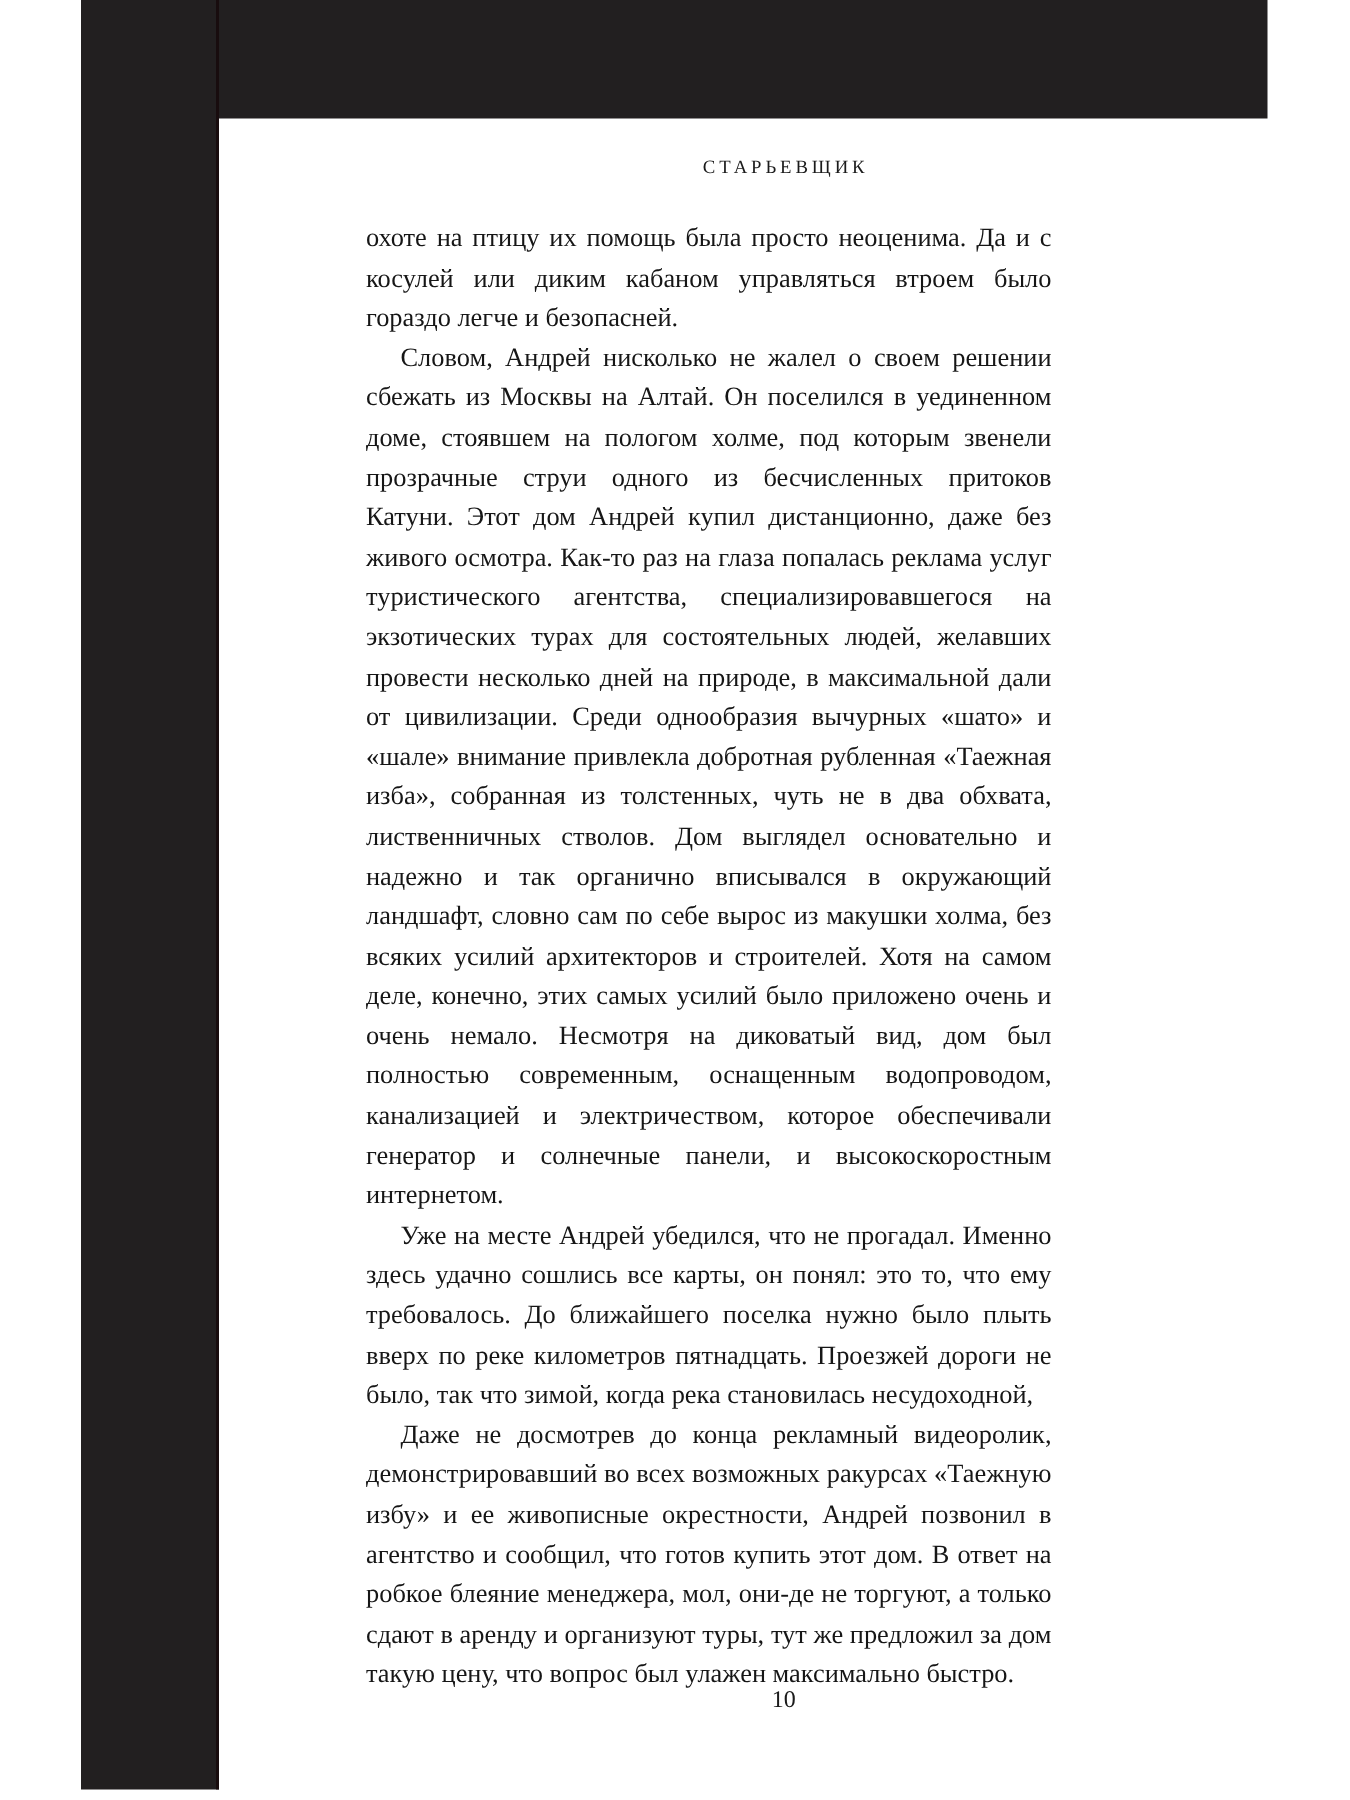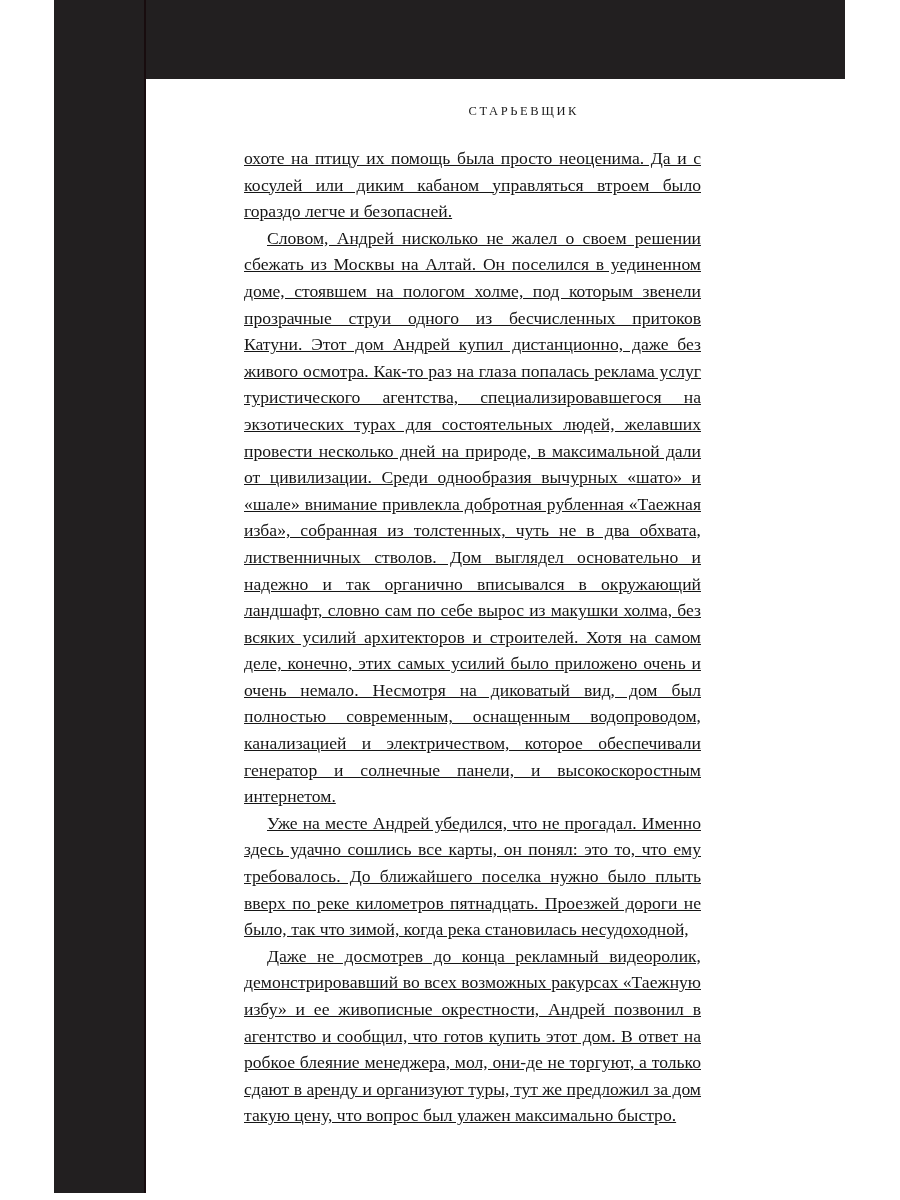--- a/index.html
+++ b/index.html
@@ -68,21 +68,20 @@
     color: #161616;
     font-size: 17.6px;
     line-height: 26.6px;
     text-align: justify;
     text-justify: inter-word;
     hyphens: manual;
   }
   .text-column p {
     margin: 0;
     text-indent: 23px;
-    text-decoration: underline;
   }
   .text-column p.cont {
     text-indent: 0;
   }
 
   
   .folio {
     position: absolute;
     left: 0;
     top: 1046px;
@@ -102,15 +101,16 @@
 
     <div class="running-head">СТАРЬЕВЩИК</div>
 
     <div class="text-column">
       <p class="cont">охоте на птицу их помощь была просто неоценима. Да и с косулей или диким кабаном управляться втроем было гораздо легче и безопасней.</p>
       <p>Словом, Андрей нисколько не жалел о своем решении сбежать из Москвы на Алтай. Он поселился в уединенном доме, стоявшем на пологом холме, под которым звенели прозрачные струи одного из бесчисленных притоков Катуни. Этот дом Андрей купил дистанционно, даже без живого осмотра. Как-то раз на глаза попалась реклама услуг туристического агентства, специализировавшегося на экзотических турах для состоятельных людей, желавших провести несколько дней на природе, в максимальной дали от цивилизации. Среди однообразия вычурных «шато» и «шале» внимание привлекла добротная рубленная «Таежная изба», собранная из толстенных, чуть не в два обхвата, лиственничных стволов. Дом выглядел основательно и надежно и так органично вписывался в окружающий ландшафт, словно сам по себе вырос из макушки холма, без всяких усилий архитекторов и строителей. Хотя на самом деле, конечно, этих самых усилий было приложено очень и очень немало. Несмотря на диковатый вид, дом был полностью современным, оснащенным водопроводом, канализацией и электричеством, которое обеспечивали генератор и солнечные панели, и высокоскоростным интернетом.</p>
       <p>Уже на месте Андрей убедился, что не прогадал. Именно здесь удачно сошлись все карты, он понял: это то, что ему требовалось. До ближайшего поселка нужно было плыть вверх по реке километров пятнадцать. Проезжей дороги не было, так что зимой, когда река становилась несудоходной,</p>
       <p>Даже не досмотрев до конца рекламный видеоролик, демонстрировавший во всех возможных ракурсах «Таежную избу» и ее живописные окрестности, Андрей позвонил в агентство и сообщил, что готов купить этот дом. В ответ на робкое блеяние менеджера, мол, они-де не торгуют, а только сдают в аренду и организуют туры, тут же предложил за дом такую цену, что вопрос был улажен максимально быстро.</p>
     </div>
 
+    <div class="folio">10</div>
 
   </div>
 </div>
 
 </body></html>

